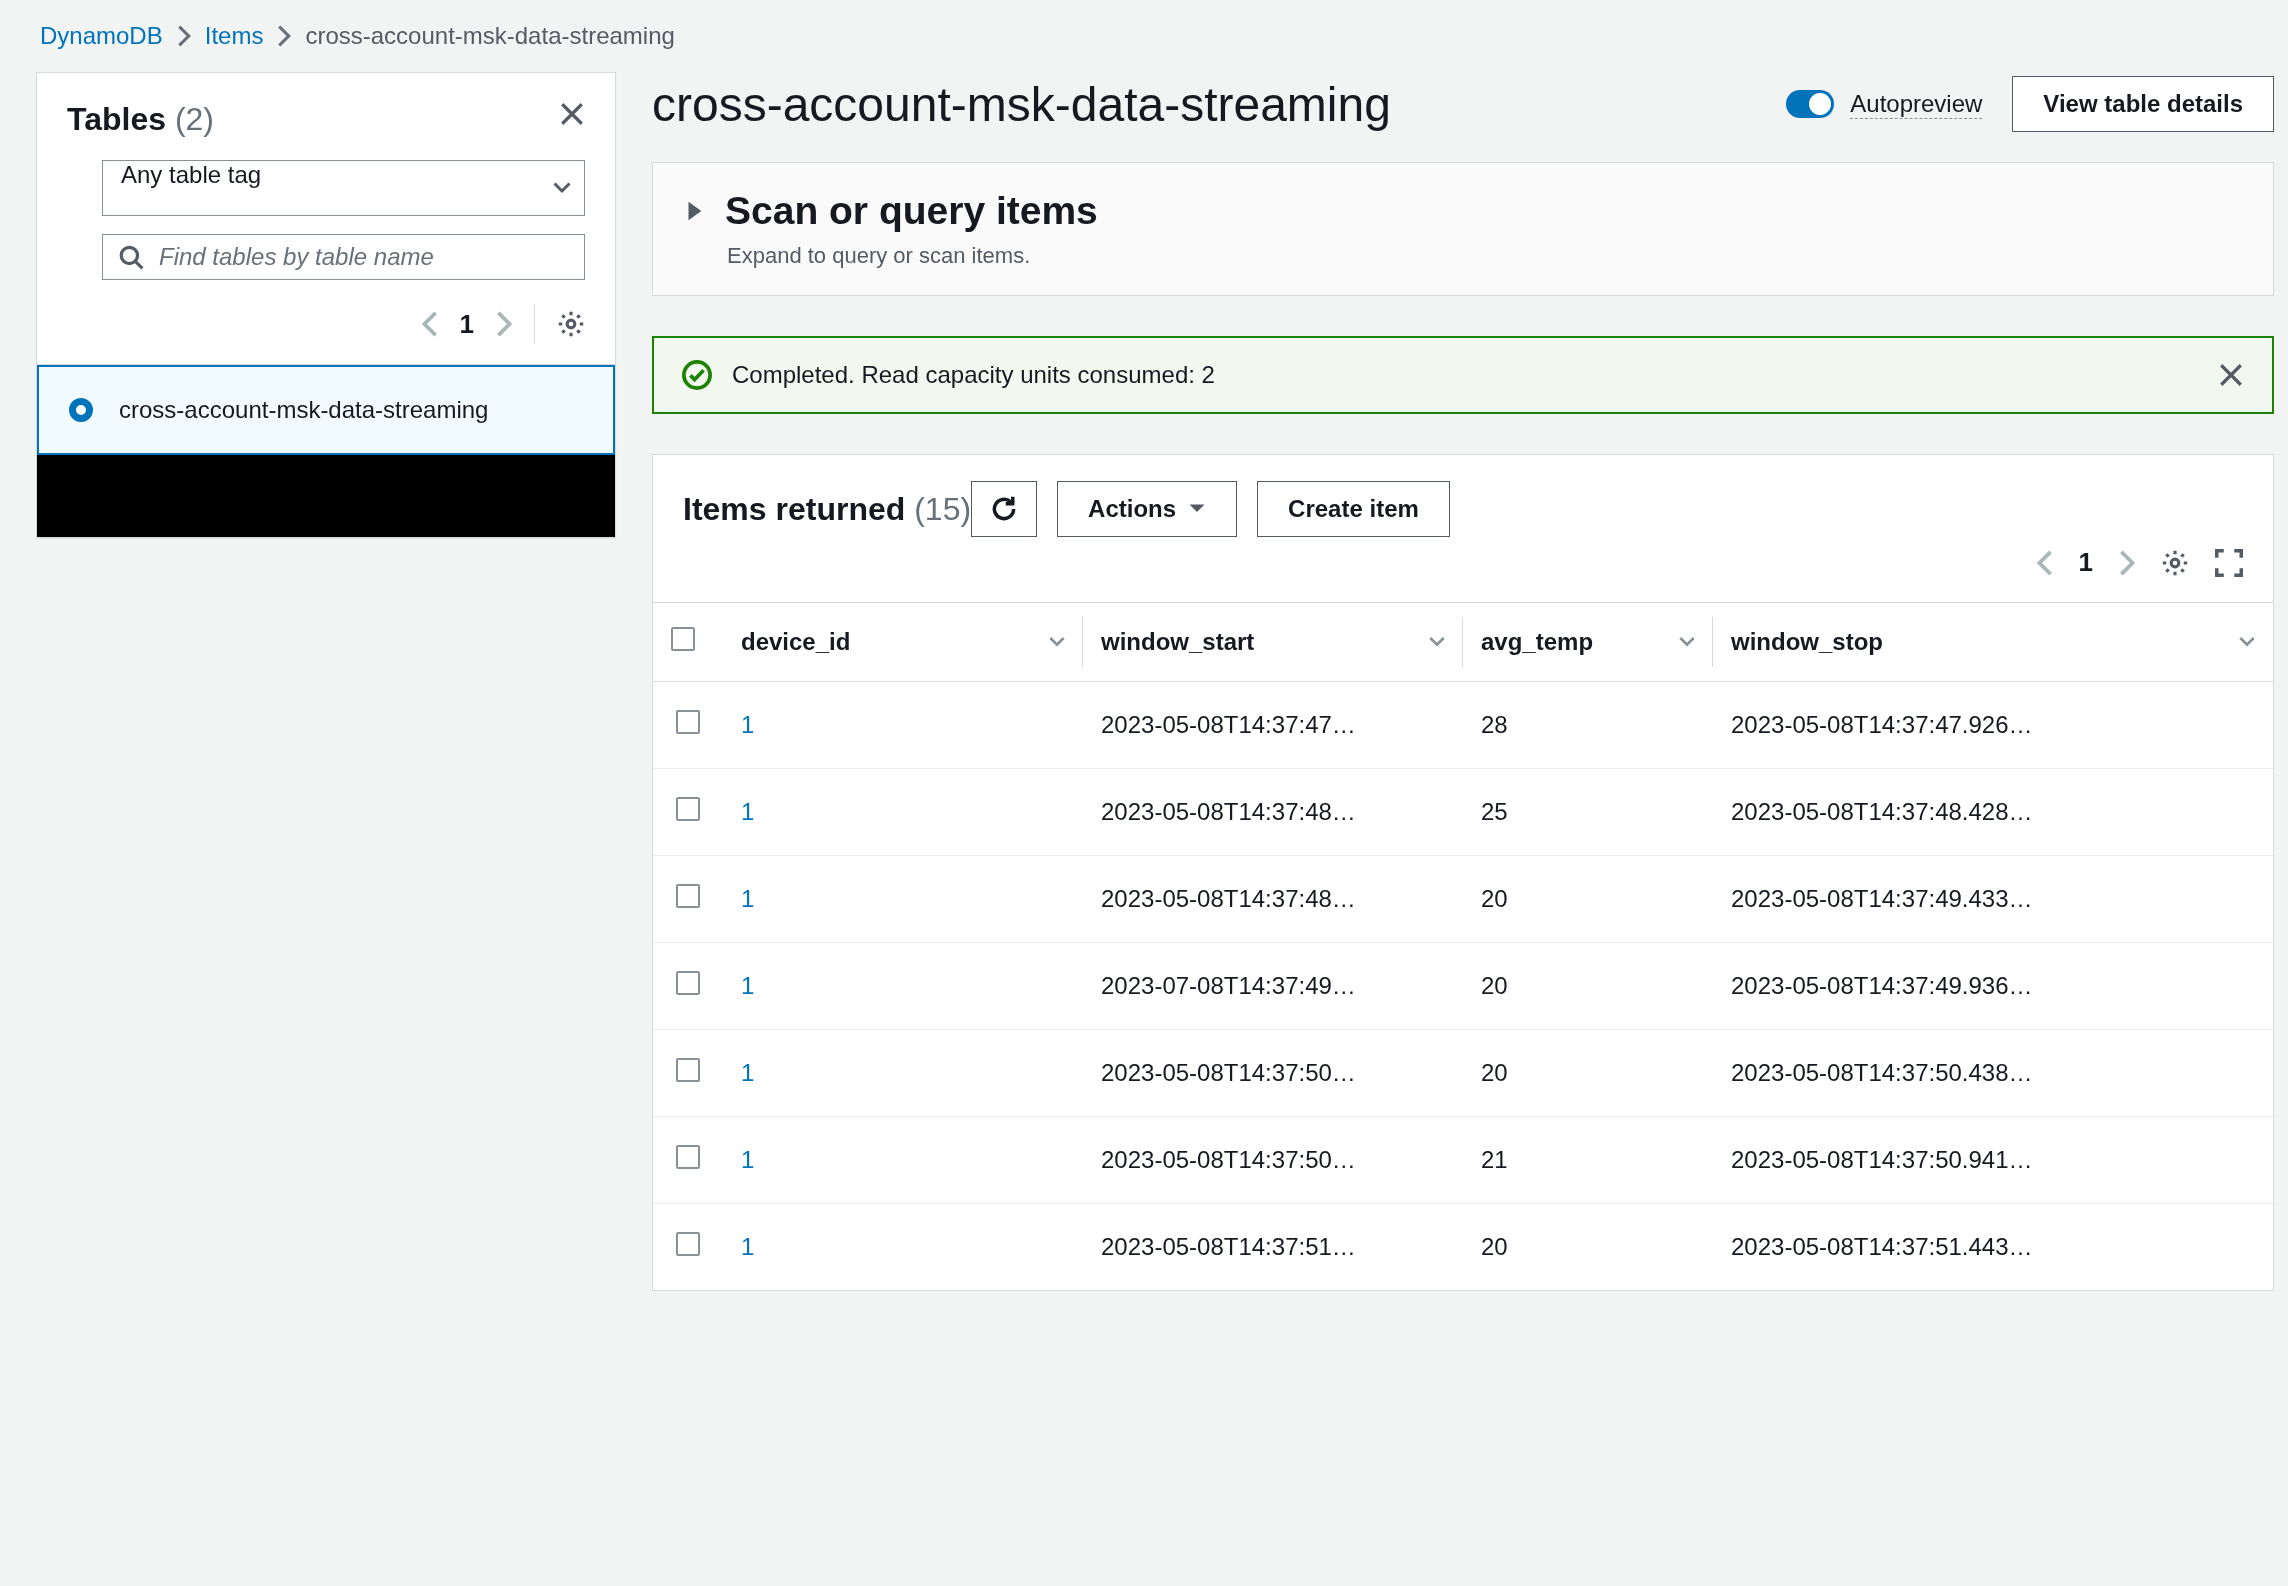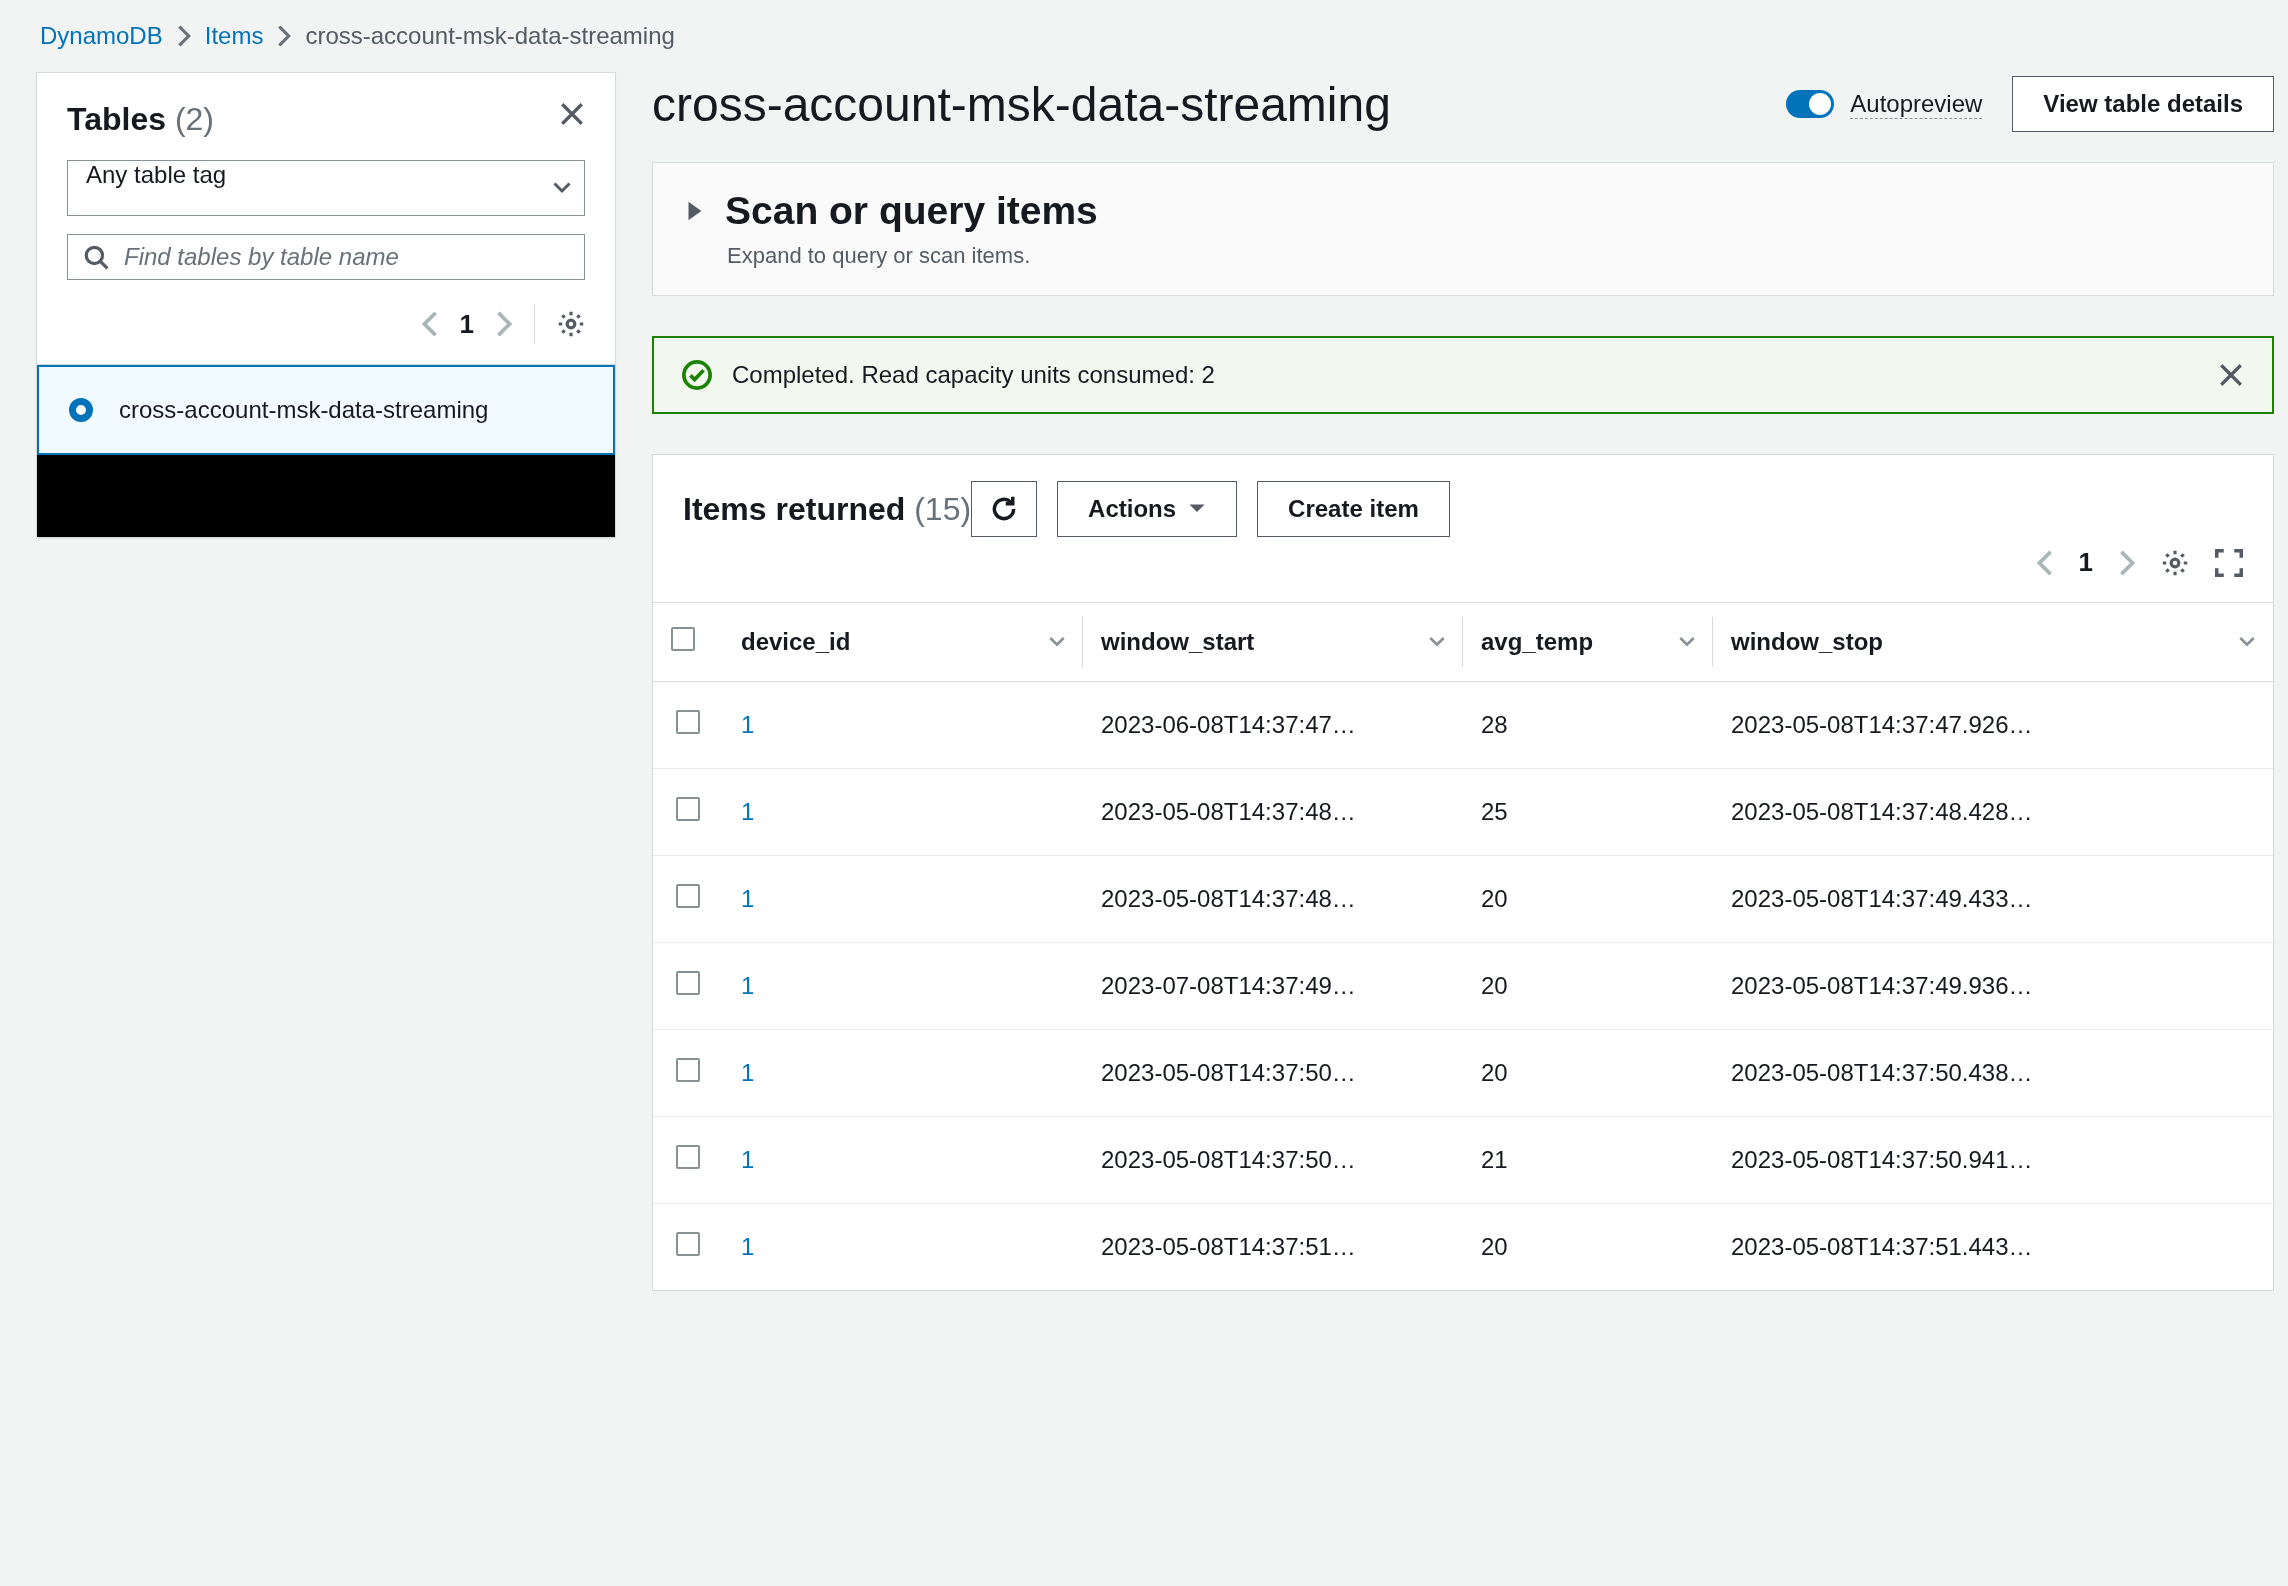--- a/index.html
+++ b/index.html
@@ -36,21 +36,21 @@
     border: 1px solid #d5dbdb;
     box-shadow: 0 1px 1px rgba(0,0,0,0.05);
   }
   .tables-header {
     display: flex; align-items: flex-start; justify-content: space-between;
     padding: 28px 30px 22px 30px;
   }
   .tables-header h2 { font-size: 32px; font-weight: 700; }
   .tables-header h2 .count { color: #687078; font-weight: 400; }
   .close-x { font-size: 30px; color: #545b64; cursor: pointer; }
-  .sidebar-controls { padding: 0 30px 24px 30px; }
+  .sidebar-controls { padding: 0 30px 24px 30px; margin-left: 35px; }
   .select-wrap {
     position: relative; width: 100%; margin-bottom: 18px;
   }
   .select-wrap select, .fake-select {
     width: 100%; height: 56px; border: 1px solid #879196;
     background: #fff; padding: 0 42px 0 18px; font-size: 24px;
     appearance: none; color: #16191f;
   }
   .select-caret {
     position: absolute; right: 14px; top: 50%; transform: translateY(-50%);
@@ -380,21 +380,21 @@
                   <svg width="16" height="12" viewBox="0 0 12 8">
                     <path d="M1 1l5 5 5-5" fill="none" stroke="#879196" stroke-width="2"></path>
                   </svg>
                 </span></th>
           </tr>
         </thead>
         <tbody id="items-tbody">
             <tr>
               <td class="chk"><span class="chkbox"></span></td>
               <td><span class="link">1</span></td>
-              <td>2023-06-08T14:37:47…</td>
+              <td>2023-05-08T14:37:47…</td>
               <td>28</td>
               <td>2023-05-08T14:37:47.926…</td>
             </tr>
             <tr>
               <td class="chk"><span class="chkbox"></span></td>
               <td><span class="link">1</span></td>
               <td>2023-05-08T14:37:48…</td>
               <td>25</td>
               <td>2023-05-08T14:37:48.428…</td>
             </tr>

